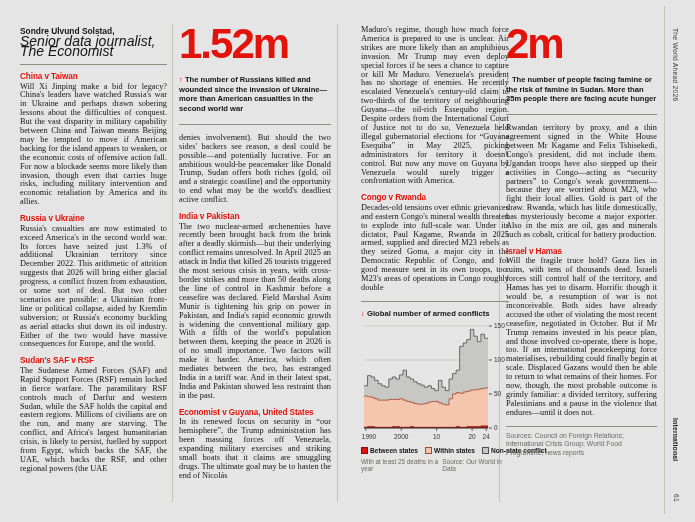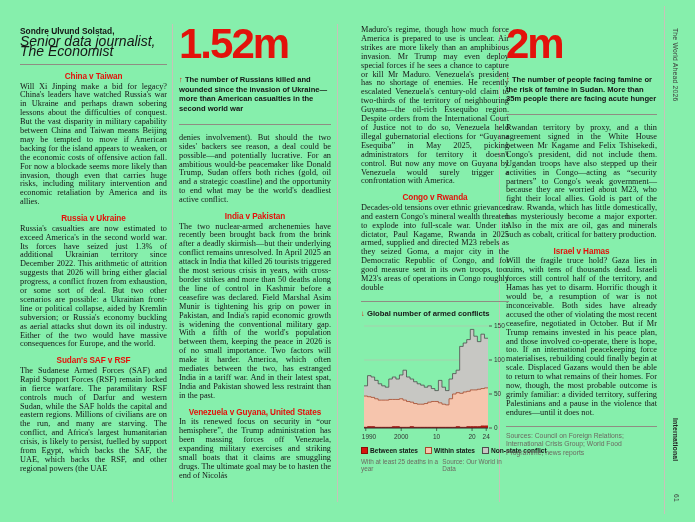--- a/index.html
+++ b/index.html
@@ -1,30 +1,30 @@
 <!DOCTYPE html>
 <html><head>
 <meta charset="utf-8">
 <style>
   html,body{margin:0;padding:0;}
-  .page{position:relative;width:695px;height:522px;background:#86efac;overflow:hidden;
+  .page{position:relative;width:695px;height:522px;background:#e5e5e5;overflow:hidden;
         font-family:"Liberation Serif",serif;color:#161616;}
   .col{position:absolute;top:26px;}
   #c1{left:20px;width:147px;}
   #c2{left:179px;width:152px;}
   #c3{left:361px;width:148px;}
   #c4{left:506px;width:151px;}
   .vdiv{position:absolute;width:1px;background:#c6c3b8;top:24px;height:478px;}
   .vd1{left:172px;} .vd2{left:337px;} .vd3{left:499px;}
   .vd4{left:664px;top:6px;height:508px;}
   .byline-name{font-family:"Liberation Sans",sans-serif;font-weight:bold;font-size:8.4px;line-height:10px;}
   .byline-role{font-family:"Liberation Sans",sans-serif;font-style:italic;font-size:14px;line-height:10px;}
   .rule{border:none;border-top:1px solid #8f8d83;margin:8px 0 0;}
   h3.sec{color:#e3120b;font-family:"Liberation Sans",sans-serif;font-weight:bold;
-         font-size:8.2px;line-height:9px;margin:7px 0 1.5px;letter-spacing:-0.1px;text-align:center;}
+         font-size:8.2px;line-height:9px;margin:7px 0 1.5px;letter-spacing:-0.1px;}
   p.body{font-size:8.3px;line-height:8.9px;text-align:justify;margin:0;}
   .statnum{color:#e3120b;font-family:"Liberation Sans",sans-serif;font-weight:bold;
            font-size:42px;line-height:36px;letter-spacing:-2px;margin:0;}
   .statcap{font-family:"Liberation Sans",sans-serif;font-weight:bold;font-size:7.6px;
            line-height:9.7px;margin:13px 0 0;text-align:left;}
   .red{color:#e3120b;}
   .statrule{border:none;border-top:1px solid #8f8d83;margin:10px 0 9px;}
   .chartblock{margin-top:6px;}
   .chart-title{font-family:"Liberation Sans",sans-serif;font-weight:bold;font-size:7.7px;
                margin:7px 0 4px;}
@@ -62,21 +62,21 @@
     <p class="body">The Sudanese Armed Forces (SAF) and Rapid Support Forces (RSF) remain locked in fierce warfare. The paramilitary RSF controls much of Darfur and western Sudan, while the SAF holds the capital and eastern regions. Millions of civilians are on the run, and many are starving. The conflict, and Africa's largest humanitarian crisis, is likely to persist, fuelled by support from Egypt, which backs the SAF, the UAE, which backs the RSF, and other regional powers (the UAE</p>
   </div>
 
   <div class="col" id="c2">
     <div class="statnum">1.52m</div>
     <p class="statcap"><span class="red">↑</span> <span>The number of Russians killed and wounded since the invasion of Ukraine—more than American casualties in the second world war</span></p>
     <hr class="statrule">
     <p class="body">denies involvement). But should the two sides' backers see reason, a deal could be possible—and potentially lucrative. For an ambitious would-be peacemaker like Donald Trump, Sudan offers both riches (gold, oil and a strategic coastline) and the opportunity to end what may be the world's deadliest active conflict.</p>
     <h3 class="sec">India v Pakistan</h3>
     <p class="body">The two nuclear-armed archenemies have recently been brought back from the brink after a deadly skirmish—but their underlying conflict remains unresolved. In April 2025 an attack in India that killed 26 tourists triggered the most serious crisis in years, with cross-border strikes and more than 50 deaths along the line of control in Kashmir before a ceasefire was declared. Field Marshal Asim Munir is tightening his grip on power in Pakistan, and India's rapid economic growth is widening the conventional military gap. With a fifth of the world's population between them, keeping the peace in 2026 is of no small importance. Two factors will make it harder. America, which often mediates between the two, has estranged India in a tariff war. And in their latest spat, India and Pakistan showed less restraint than in the past.</p>
-    <h3 class="sec">Venezuela v Guyana, United States</h3>
+    <h3 class="sec">Economist v Guyana, United States</h3>
     <p class="body">In its renewed focus on security in “our hemisphere”, the Trump administration has been massing forces off Venezuela, expanding military exercises and striking small boats that it claims are smuggling drugs. The ultimate goal may be to hasten the end of Nicolás</p>
   </div>
 
   <div class="col" id="c3">
     <p class="body">Maduro's regime, though how much force America is prepared to use is unclear. Air strikes are more likely than an amphibious invasion. Mr Trump may even deploy special forces if he sees a chance to capture or kill Mr Maduro. Venezuela's president has no shortage of enemies. He recently escalated Venezuela's century-old claim to two-thirds of the territory of neighbouring Guyana—the oil-rich Essequibo region. Despite orders from the International Court of Justice not to do so, Venezuela held illegal gubernatorial elections for “Guyana Esequiba” in May 2025, picking administrators for territory it doesn't control. But now any move on Guyana by Venezuela would surely trigger a confrontation with America.</p>
     <h3 class="sec">Congo v Rwanda</h3>
     <p class="body">Decades-old tensions over ethnic grievances and eastern Congo's mineral wealth threaten to explode into full-scale war. Under its dictator, Paul Kagame, Rwanda in 2025 armed, supplied and directed M23 rebels as they seized Goma, a major city in the Democratic Republic of Congo, and for good measure sent in its own troops, too. M23's areas of operations in Congo roughly double</p>
 
     <div class="chartblock">
       <hr class="rule">

